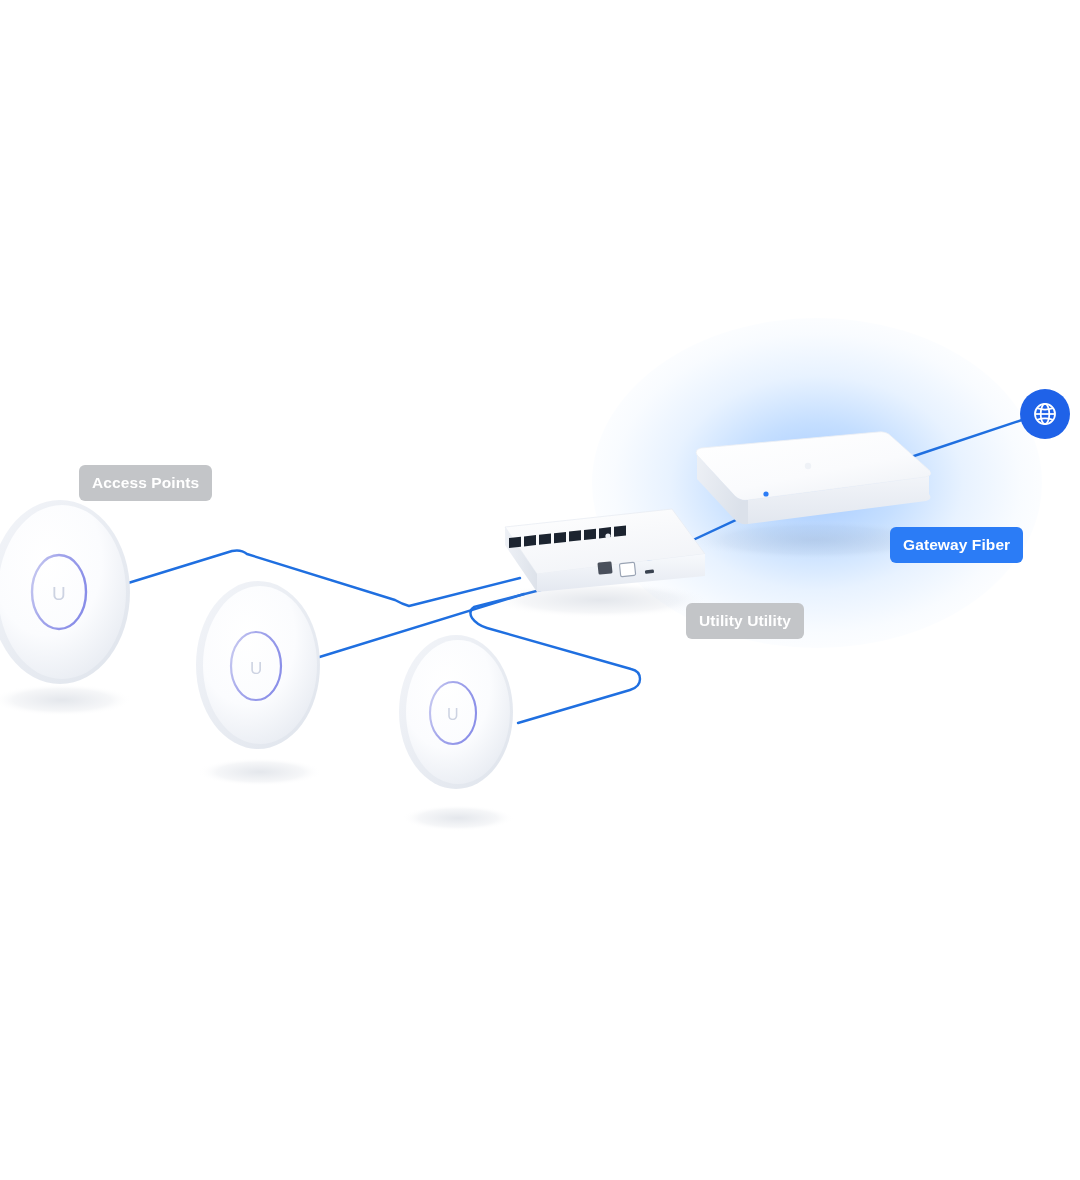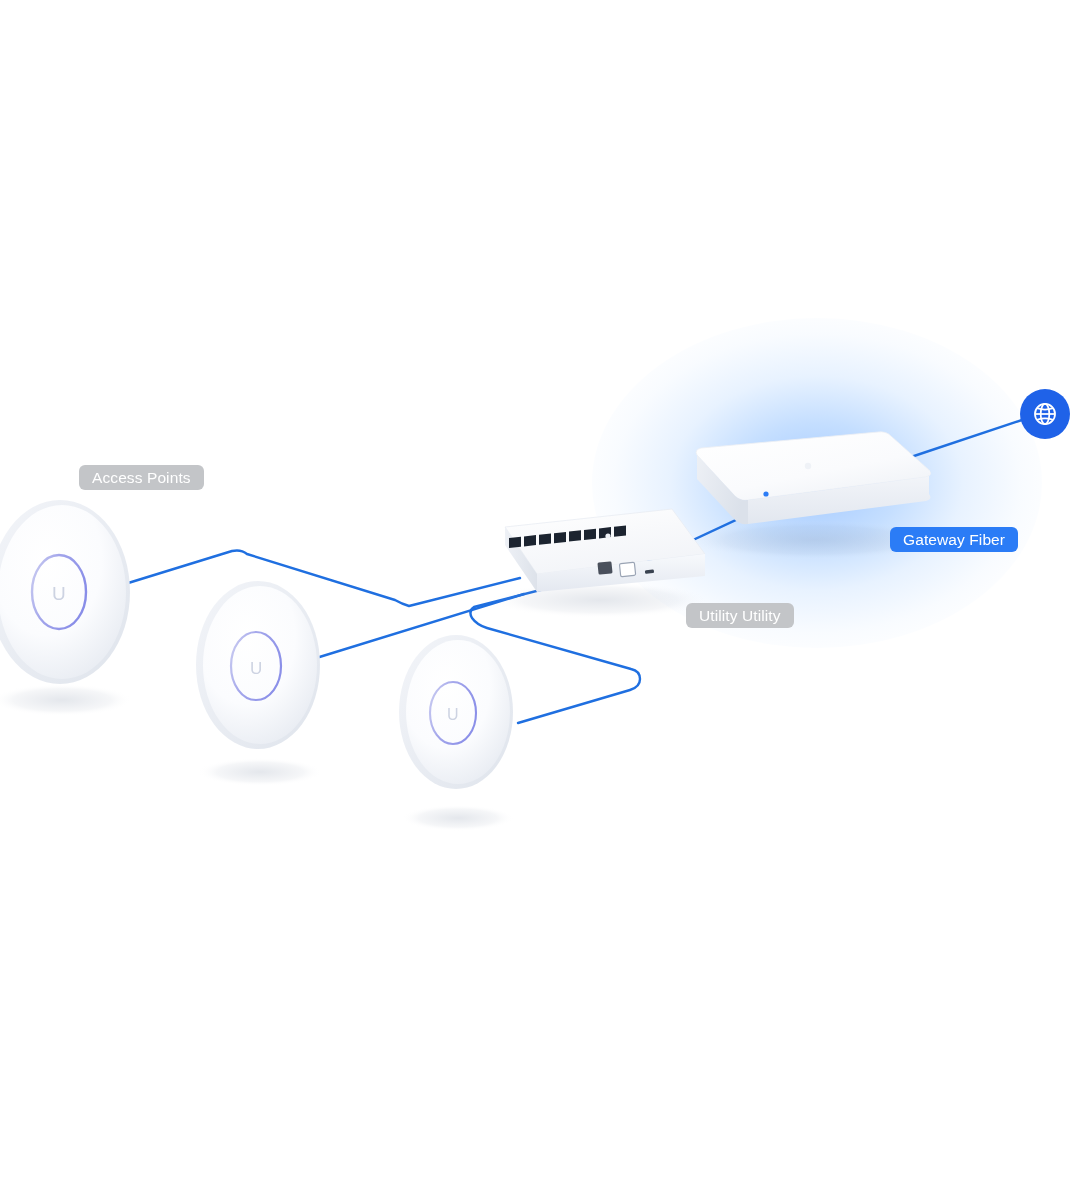--- a/index.html
+++ b/index.html
@@ -37,25 +37,25 @@
   .layer-cables { z-index: 3; }
   .layer-devices { z-index: 4; }
 
   
   .pill {
     position: absolute;
     z-index: 9;
     display: inline-flex;
     align-items: center;
     justify-content: center;
-    height: 25px;
+    height: 36px;
     padding: 0 13px;
     border-radius: 6px;
     font-size: 15.5px;
-    font-weight: 400;
+    font-weight: 700;
     letter-spacing: 0.1px;
     color: #ffffff;
     white-space: nowrap;
     box-sizing: border-box;
   }
   .pill-muted {
     background: #c3c5c8;
   }
   .pill-active {
     background: #2b7cf6;

